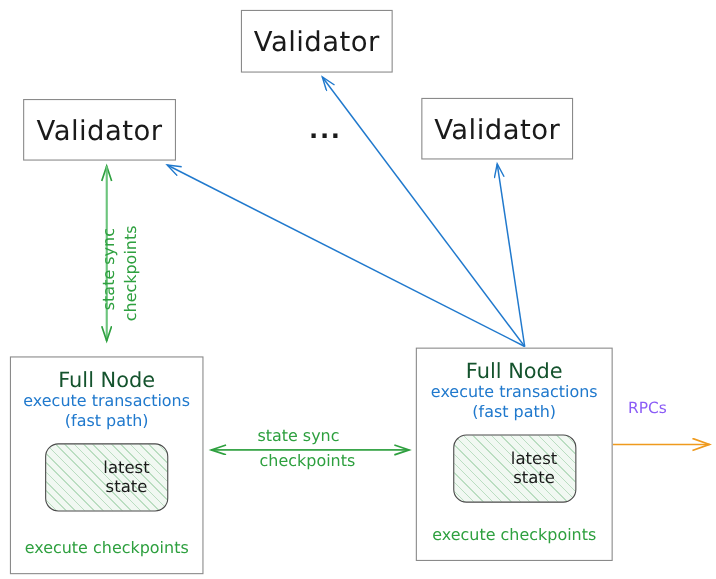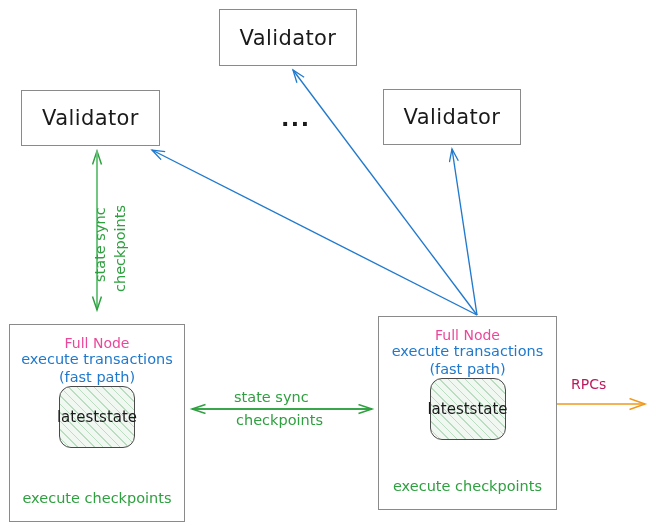--- a/index.html
+++ b/index.html
@@ -29,27 +29,27 @@
     background: #ffffff;
     display: flex;
     flex-direction: column;
     align-items: center;
   }
   .validator-box {
     justify-content: center;
   }
   .node-title {
     color: #1a1a1a;
-    font-size: 21px;
+    font-size: 25px;
     letter-spacing: 0.4px;
     white-space: nowrap;
   }
   .fullnode-title {
-    font-size: 14px;
-    color: #ec4899;
+    font-size: 19px;
+    color: #14532d;
     margin-top: 10px;
     white-space: nowrap;
   }
   .blue-line {
     color: #2079cd;
     font-size: 14.5px;
     line-height: 1.22;
     text-align: center;
     white-space: nowrap;
   }
@@ -58,34 +58,36 @@
   }
   .green-line {
     color: #2ea03f;
     font-size: 14.5px;
     white-space: nowrap;
   }
   .state-box {
     position: relative;
     width: 74px;
     height: 60px;
+    margin-top: 11px;
     border: 1.6px solid #4a4a4a;
     border-radius: 12px;
     background-color: #f1f8f2;
     background-image: repeating-linear-gradient(
       45deg,
       rgba(60,160,80,0.30) 0px,
       rgba(60,160,80,0.30) 1px,
       rgba(0,0,0,0) 1px,
       rgba(0,0,0,0) 6px
     );
     display: flex;
-    flex-direction: row;
+    flex-direction: column;
     align-items: center;
     justify-content: center;
+    padding-left: 36px;
   }
   .state-label {
     color: #1a1a1a;
     font-size: 15px;
     line-height: 1.16;
     text-align: center;
     white-space: nowrap;
   }
   .exec-cp {
     position: absolute;
@@ -99,22 +101,22 @@
     white-space: nowrap;
     font-size: 14.5px;
   }
   #label-orchestrate {
     left: 362px;
     top: 216px;
     color: #2079cd;
   }
   #label-rpcs {
     left: 571px;
-    top: 376px;
-    color: #be185d;
+    top: 363px;
+    color: #8b5cf6;
     font-size: 14px;
   }
   #label-mid-sync {
     left: 234px;
     top: 389px;
     color: #2ea03f;
   }
   #label-mid-cp {
     left: 236px;
     top: 412px;

